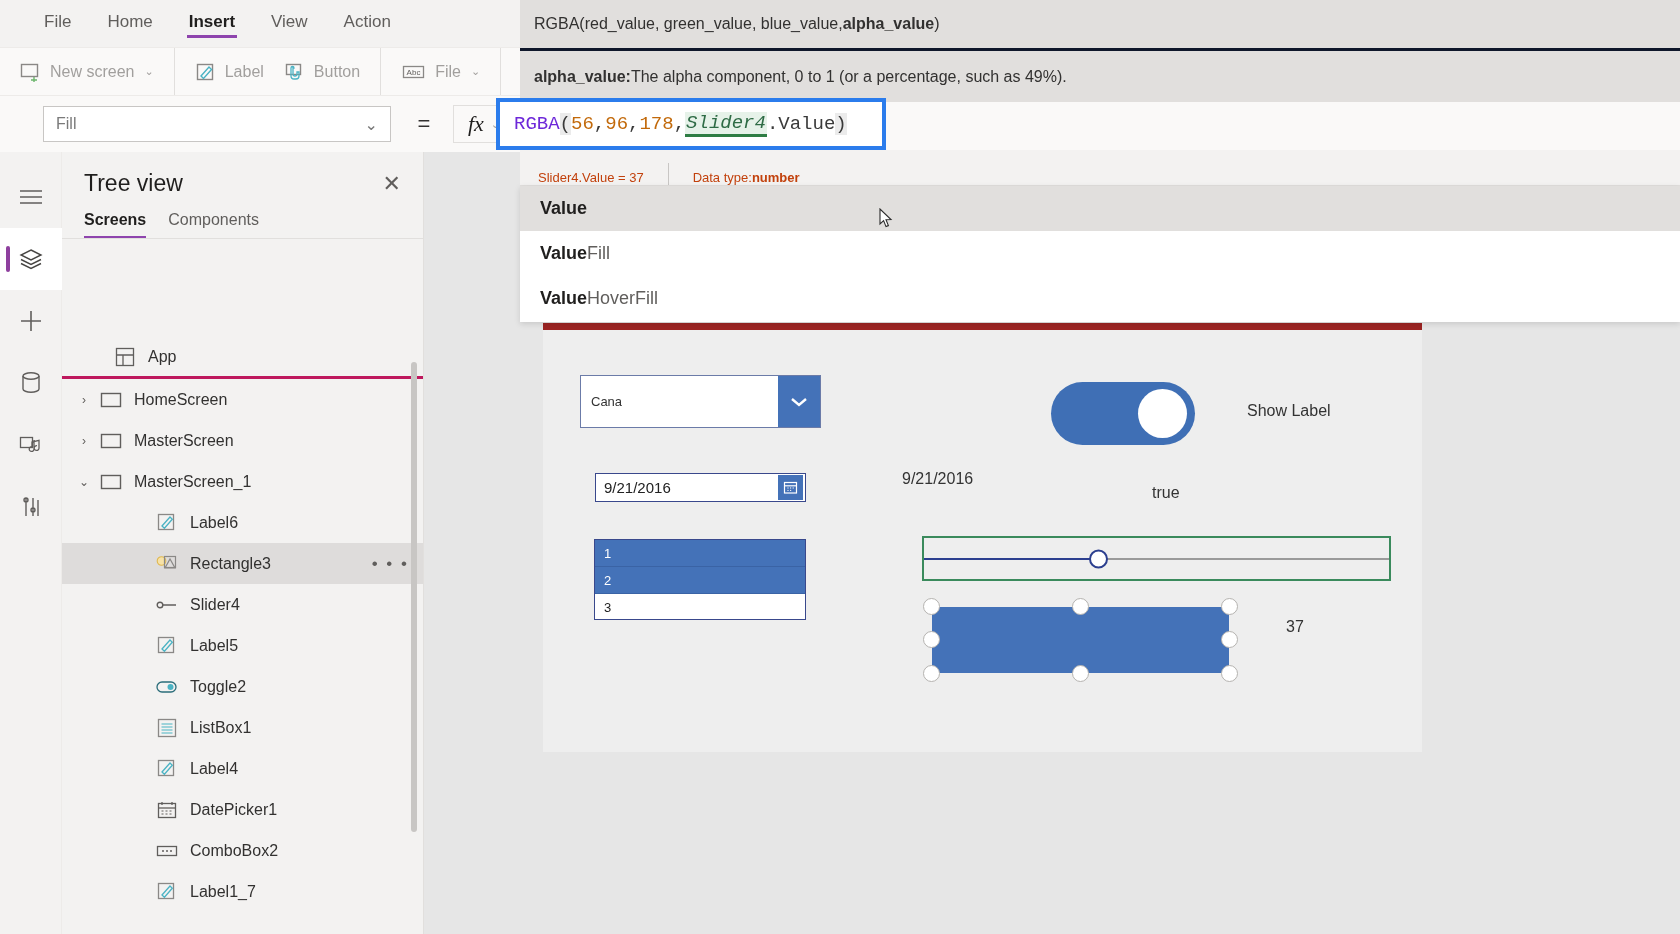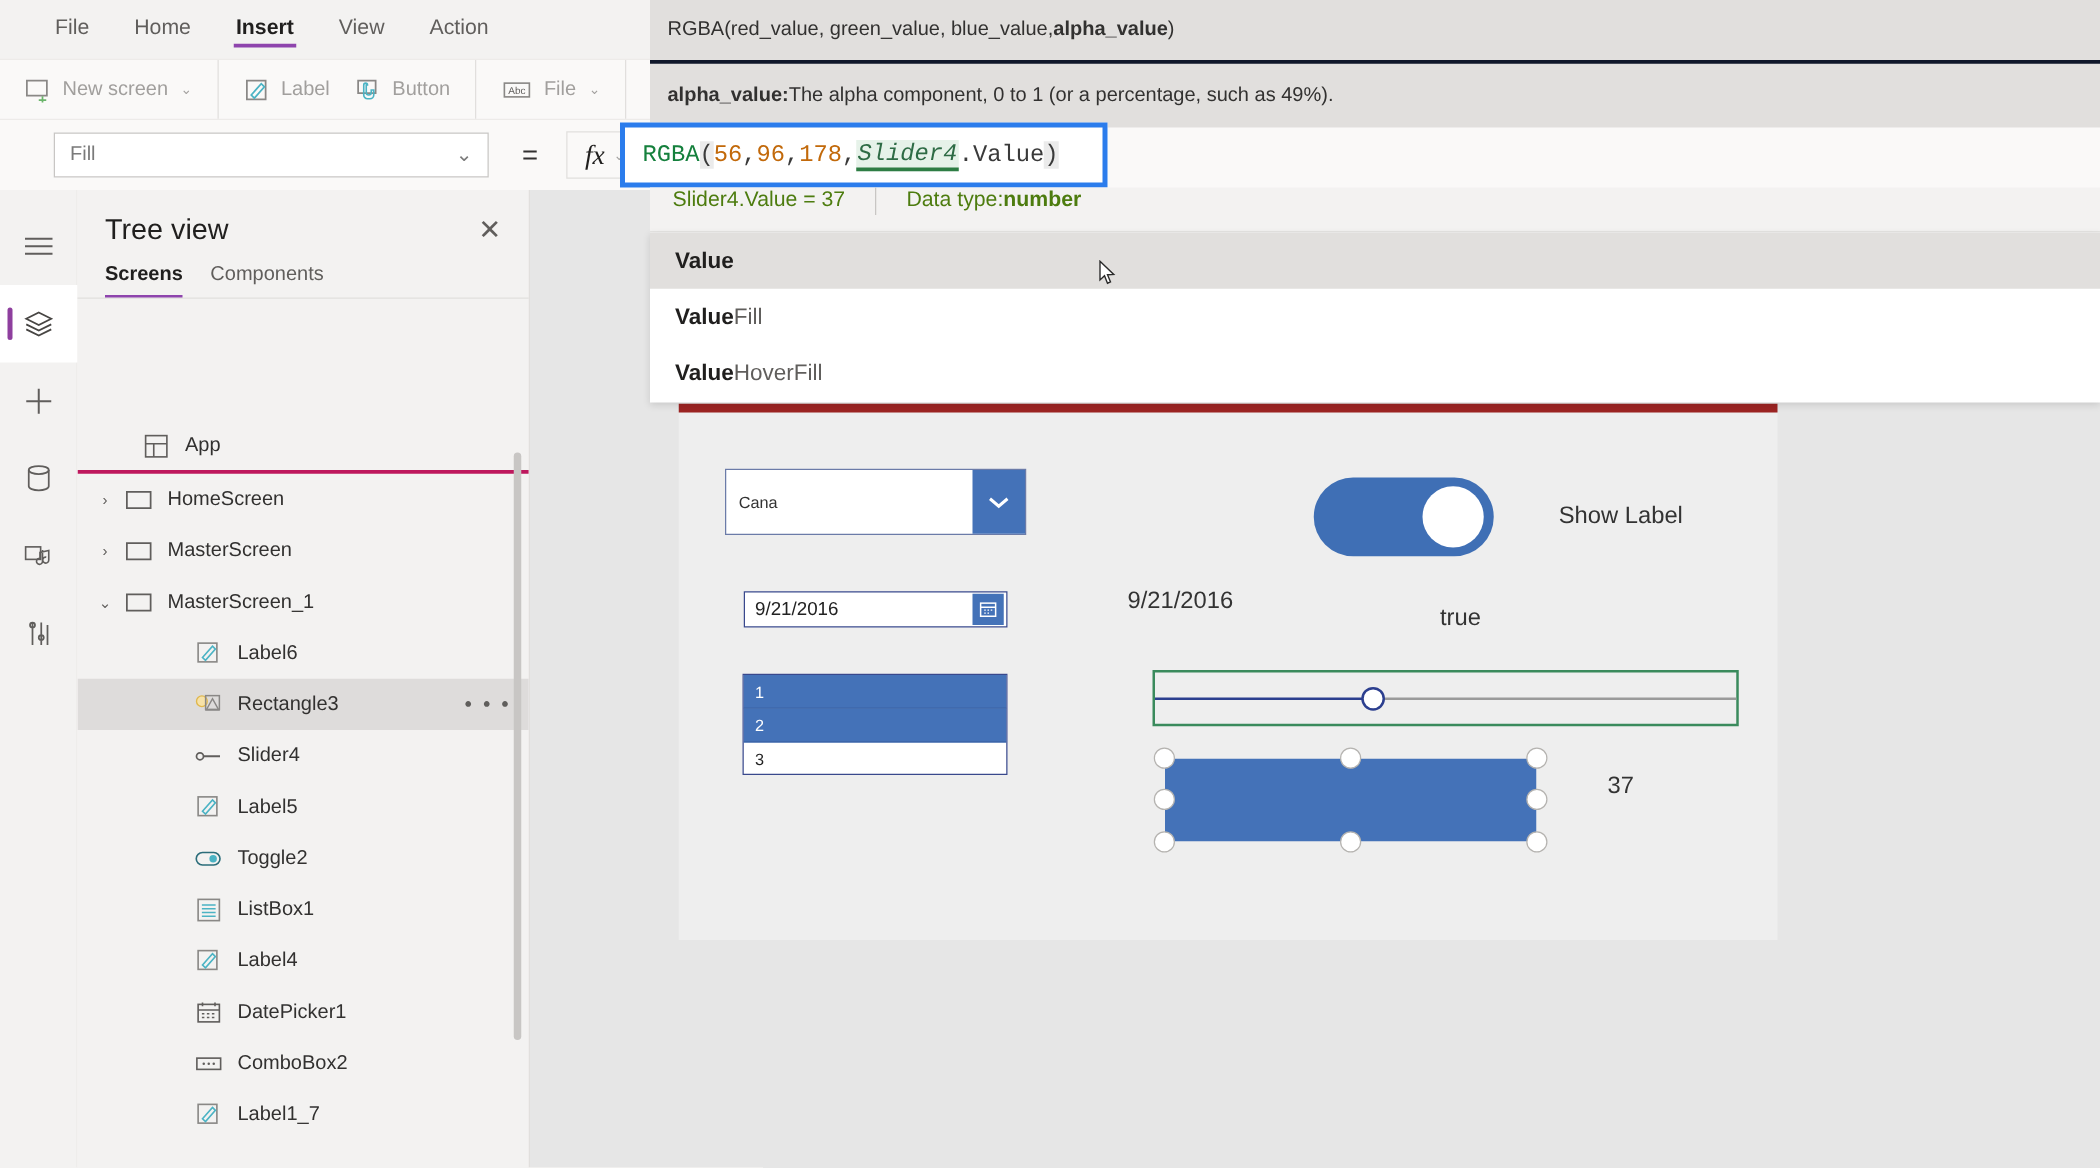--- a/index.html
+++ b/index.html
@@ -147,21 +147,21 @@
   .cv-listbox { position: absolute; left: 51px; top: 209px; width: 212px;
                 height: 81px; border: 1px solid #39488c; background: #fff; }
   .lb-item { height: 27px; display: flex; align-items: center; padding-left: 9px;
              font-size: 13px; color: #222; }
   .lb-item.sel { background: #4472b8; color: #fff; border-bottom: 1px solid #3a63a5; }
 
   .cv-toggle { position: absolute; left: 508px; top: 52px; width: 144px;
                height: 63px; background: #3f6fb5; border-radius: 32px; }
   .cv-toggle .knob { position: absolute; right: 8px; top: 7px; width: 49px;
                      height: 49px; border-radius: 50%; background: #fff; }
-  .cv-lbl { position: absolute; font-size: 19px; color: #333; }
+  .cv-lbl { position: absolute; font-size: 16px; color: #333; }
 
   .cv-slider { position: absolute; left: 379px; top: 206px; width: 469px;
                height: 45px; border: 2px solid #3a8a5c; background: transparent; }
   .sl-track-fill { position: absolute; left: 0; top: 50%; width: 175px;
                    height: 2px; background: #2c3f8f; transform: translateY(-50%); }
   .sl-track-rest { position: absolute; left: 175px; right: 0; top: 50%;
                    height: 2px; background: #9a9a9a; transform: translateY(-50%); }
   .sl-thumb { position: absolute; left: 165px; top: 50%; width: 19px; height: 19px;
               border-radius: 50%; background: #fff; border: 2px solid #2c3f8f;
               transform: translateY(-50%); }
@@ -179,30 +179,30 @@
               background: #e1dfdd; display: flex; align-items: center;
               padding-left: 14px; font-size: 16px; color: #323130;
               border-top: 3px solid #0f172a; }
 
   .fbar-wrap { position: absolute; left: 496px; top: 98px; width: 390px;
                height: 52px; border: 4px solid #2b7cec; background: #fff; }
   .fbar { position: absolute; left: 0; top: 0; right: 0; height: 100%;
           display: flex; align-items: center; padding-left: 14px;
           font-family: "Liberation Mono", monospace; font-size: 19px;
           white-space: nowrap; }
-  .tok-fn { color: #15803d; }
+  .tok-fn { color: #6d28d9; }
   .tok-punct { color: #3a3a3a; background: #ebebeb; }
   .tok-num { color: #c2690a; }
   .tok-plain { color: #3a3a3a; }
   .tok-ctrl { color: #2e6b45; font-style: italic; background: #e6f2e9;
               border-bottom: 3px solid #2e7d44; padding: 0 1px; }
 
   .tip-meta { position: absolute; left: 520px; top: 150px; right: 0; height: 36px;
-              background: #f3f2f1; display: flex; align-items: flex-start;
-              padding-left: 18px; font-size: 17px; color: #4d7c0f;
+              background: #f3f2f1; display: flex; align-items: flex-end;
+              padding-left: 18px; font-size: 13px; color: #c2410c;
               border-bottom: 1px solid #e1dfdd; }
   .tip-meta .sep { width: 1px; height: 22px; background: #c8c6c4; margin: 0 24px; }
 
   .ac-list { position: absolute; left: 520px; top: 186px; right: 0; height: 136px;
              background: #fff; box-shadow: 0 2px 6px rgba(0,0,0,.13); }
   .ac-item { height: 45px; display: flex; align-items: center; padding-left: 20px;
              font-size: 18px; color: #605e5c; cursor: pointer; }
   .ac-item.hl { background: #e1dfdd; }
   .ac-item b { color: #201f1e; font-weight: bold; text-align: center; }
 

